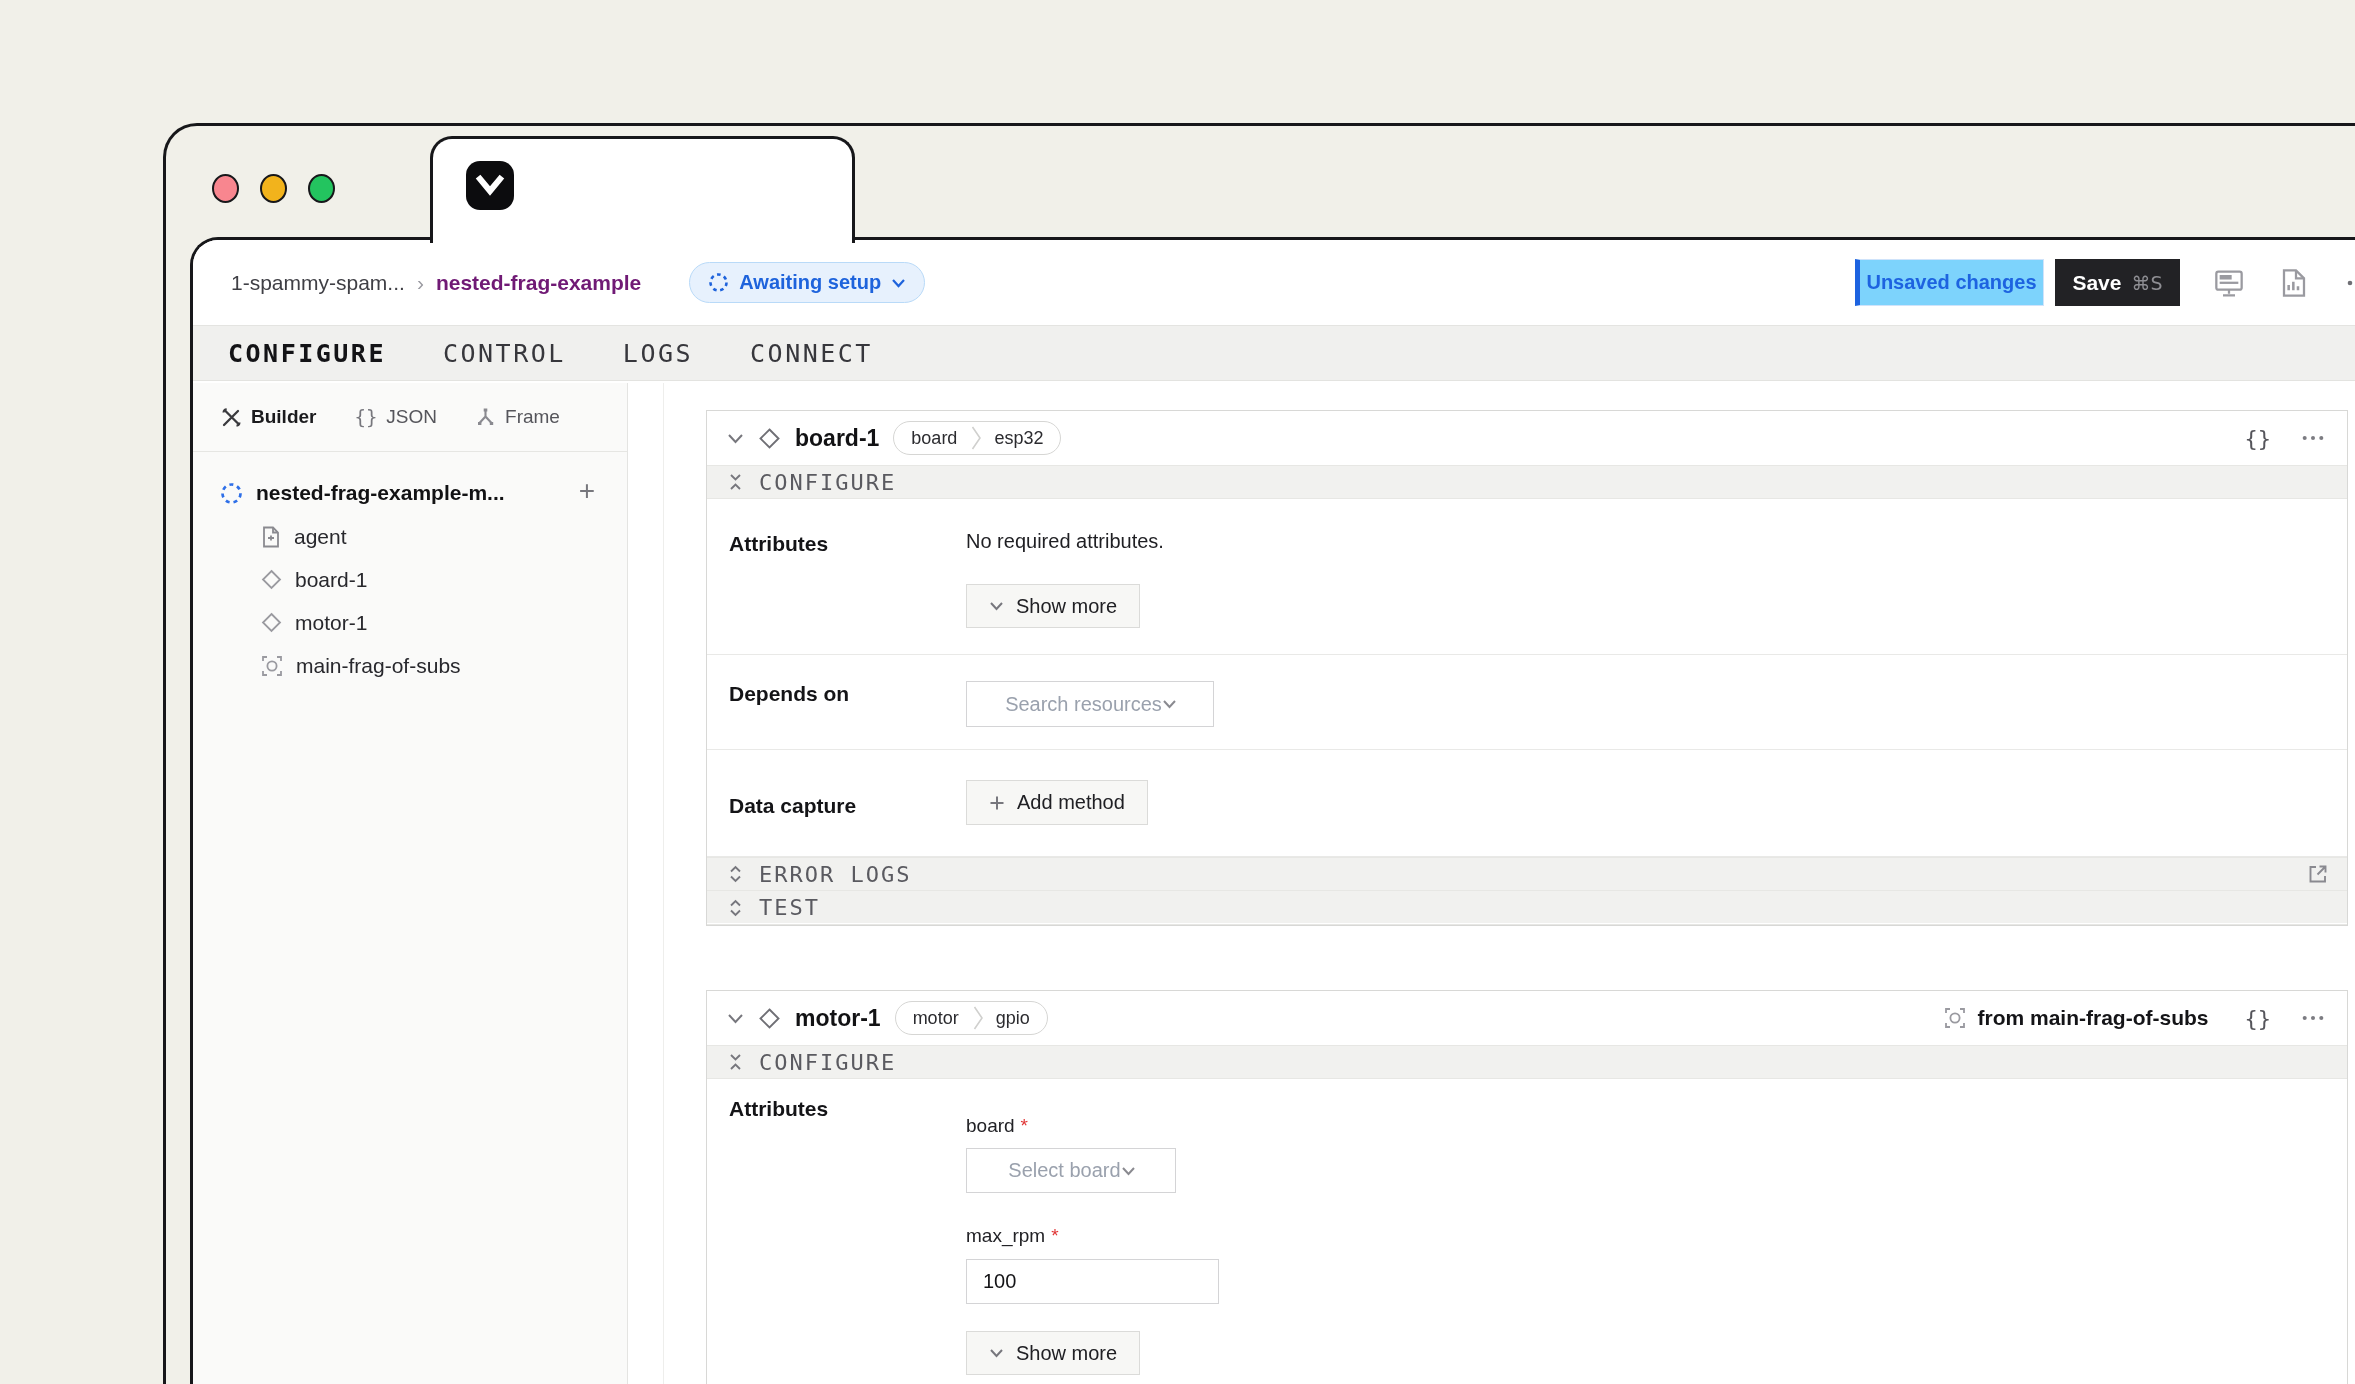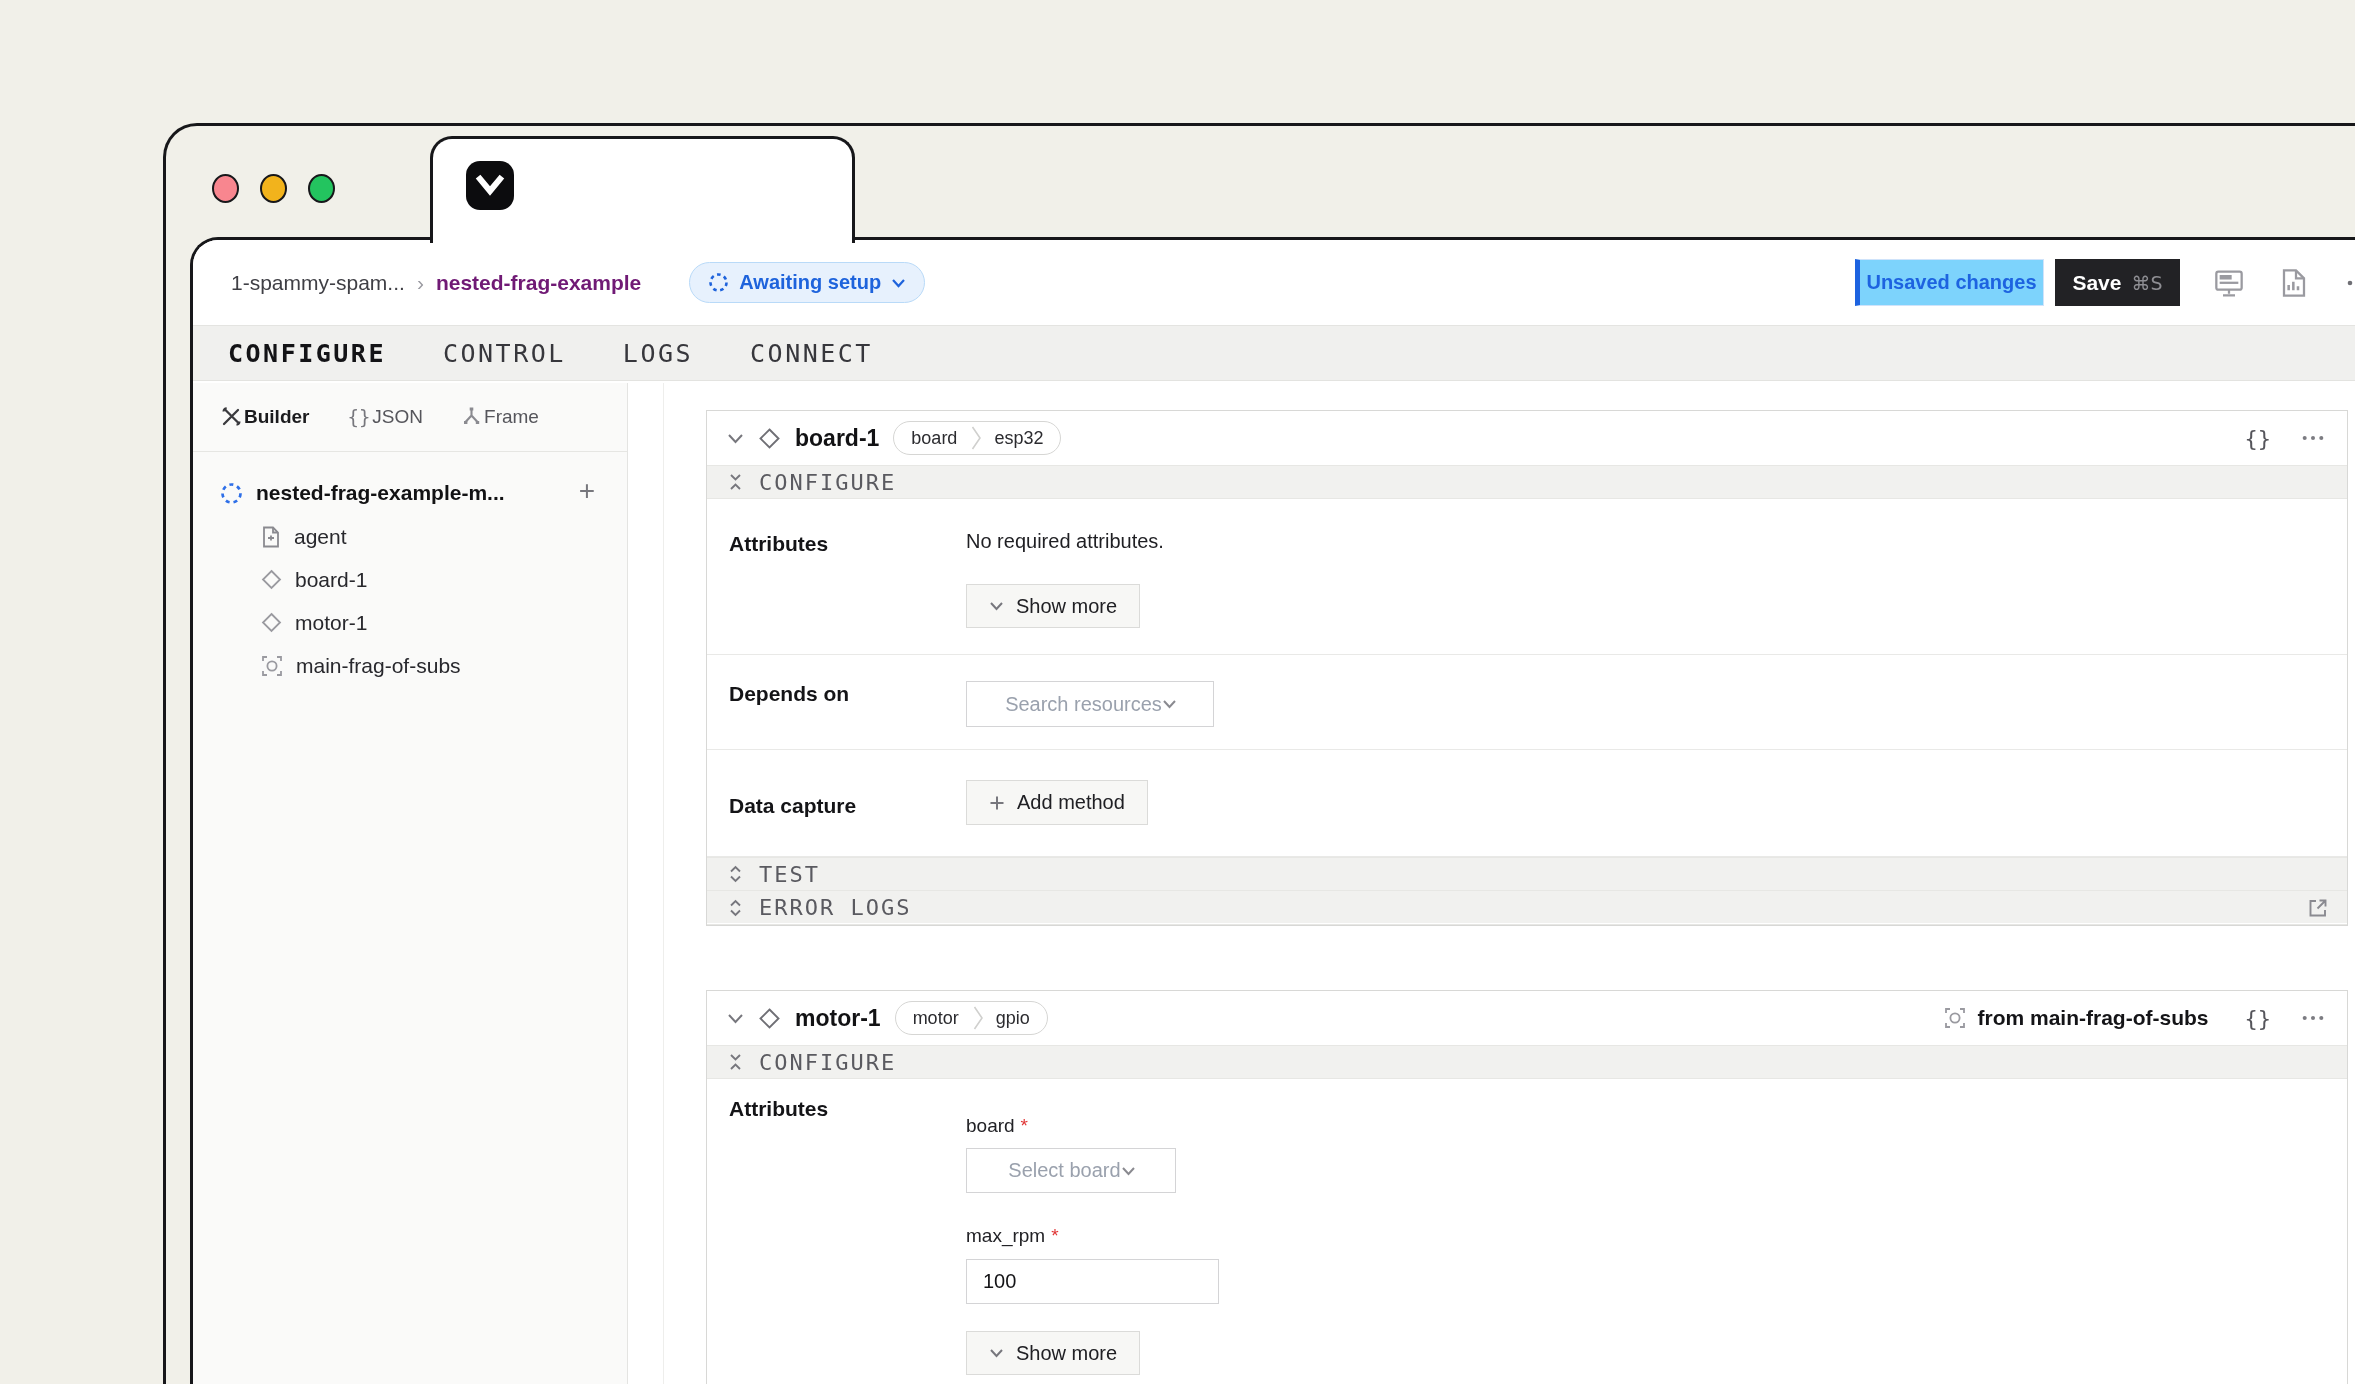--- a/index.html
+++ b/index.html
@@ -68,21 +68,21 @@
     height:56px; background:#f0f0ee; border-top:1px solid #e4e4e1; border-bottom:1px solid #e3e3e0;
     display:flex; align-items:center; padding-left:35px; gap:57px;
   }
   .nav-tab { font-family:"DejaVu Sans Mono", monospace; font-size:25px; letter-spacing:2.5px; color:#37373c; cursor:pointer; }
   .nav-tab.active { font-weight:bold; color:#131316; }
 
   
   .content { position:absolute; top:143px; left:0; right:0; bottom:0; display:flex; }
   .sidebar { width:435px; background:#fafaf9; border-right:1px solid #e4e4e2; position:relative; flex:none; }
   .modes { height:69px; display:flex; align-items:center; padding-left:28px; gap:38px; border-bottom:1px solid #e6e6e3; }
-  .mode { display:flex; align-items:flex-start; gap:2px; cursor:pointer; }
+  .mode { display:flex; align-items:flex-end; gap:9px; cursor:pointer; }
   .mode .lbl { font-size:19px; color:#55555b; }
   .mode.active .lbl { color:#1b1b1e; font-weight:bold; }
   .mode .braces { font-family:"DejaVu Sans Mono", monospace; font-size:19px; color:#77777d; }
 
   .tree { padding-top:19px; }
   .tree-machine { height:44px; display:flex; align-items:center; padding-left:27px; gap:13px; position:relative; cursor:pointer; }
   .tree-machine .name { font-size:21px; font-weight:bold; color:#121214; }
   .tree-add { position:absolute; right:32px; top:4px; font-size:28px; font-weight:normal; color:#77777d; cursor:pointer; }
   .tree-item { height:43px; display:flex; align-items:center; padding-left:68px; gap:13px; cursor:pointer; }
   .tree-item .name { font-size:21px; color:#28282d; }
@@ -355,33 +355,33 @@
             </svg>
             <span>Add method</span>
           </div>
         </div>
 
         <div class="gray-bar">
           <svg width="17" height="18" viewBox="0 0 17 18">
             <path d="M4 6.5 L8.5 2 L13 6.5" stroke="#77777d" stroke-width="1.9" fill="none"></path>
             <path d="M4 11.5 L8.5 16 L13 11.5" stroke="#77777d" stroke-width="1.9" fill="none"></path>
           </svg>
-          <span class="bl">TEST</span>
-        </div>
-        <div class="gray-bar">
-          <svg width="17" height="18" viewBox="0 0 17 18">
-            <path d="M4 6.5 L8.5 2 L13 6.5" stroke="#77777d" stroke-width="1.9" fill="none"></path>
-            <path d="M4 11.5 L8.5 16 L13 11.5" stroke="#77777d" stroke-width="1.9" fill="none"></path>
-          </svg>
           <span class="bl">ERROR LOGS</span>
           <span class="bar-spacer"></span>
           <svg width="22" height="22" viewBox="0 0 22 22">
             <path d="M9 4 H3.5 V18.5 H18 V13" fill="none" stroke="#8a8a90" stroke-width="1.9"></path>
             <path d="M12.5 3.5 h6 v6 M18.5 3.5 L10.5 11.5" fill="none" stroke="#8a8a90" stroke-width="1.9"></path>
           </svg>
+        </div>
+        <div class="gray-bar">
+          <svg width="17" height="18" viewBox="0 0 17 18">
+            <path d="M4 6.5 L8.5 2 L13 6.5" stroke="#77777d" stroke-width="1.9" fill="none"></path>
+            <path d="M4 11.5 L8.5 16 L13 11.5" stroke="#77777d" stroke-width="1.9" fill="none"></path>
+          </svg>
+          <span class="bl">TEST</span>
         </div>
       </div>
 
       <div class="card card2">
         <div class="card-header">
           <svg width="17" height="11" viewBox="0 0 17 11">
             <path d="M2 2 L8.5 9 L15 2" stroke="#77777d" stroke-width="2" fill="none"></path>
           </svg>
           <svg width="23" height="23" viewBox="0 0 23 23">
             <path d="M11.5 2.5 L20.5 11.5 L11.5 20.5 L2.5 11.5 Z" fill="none" stroke="#6f6f75" stroke-width="1.9"></path>

